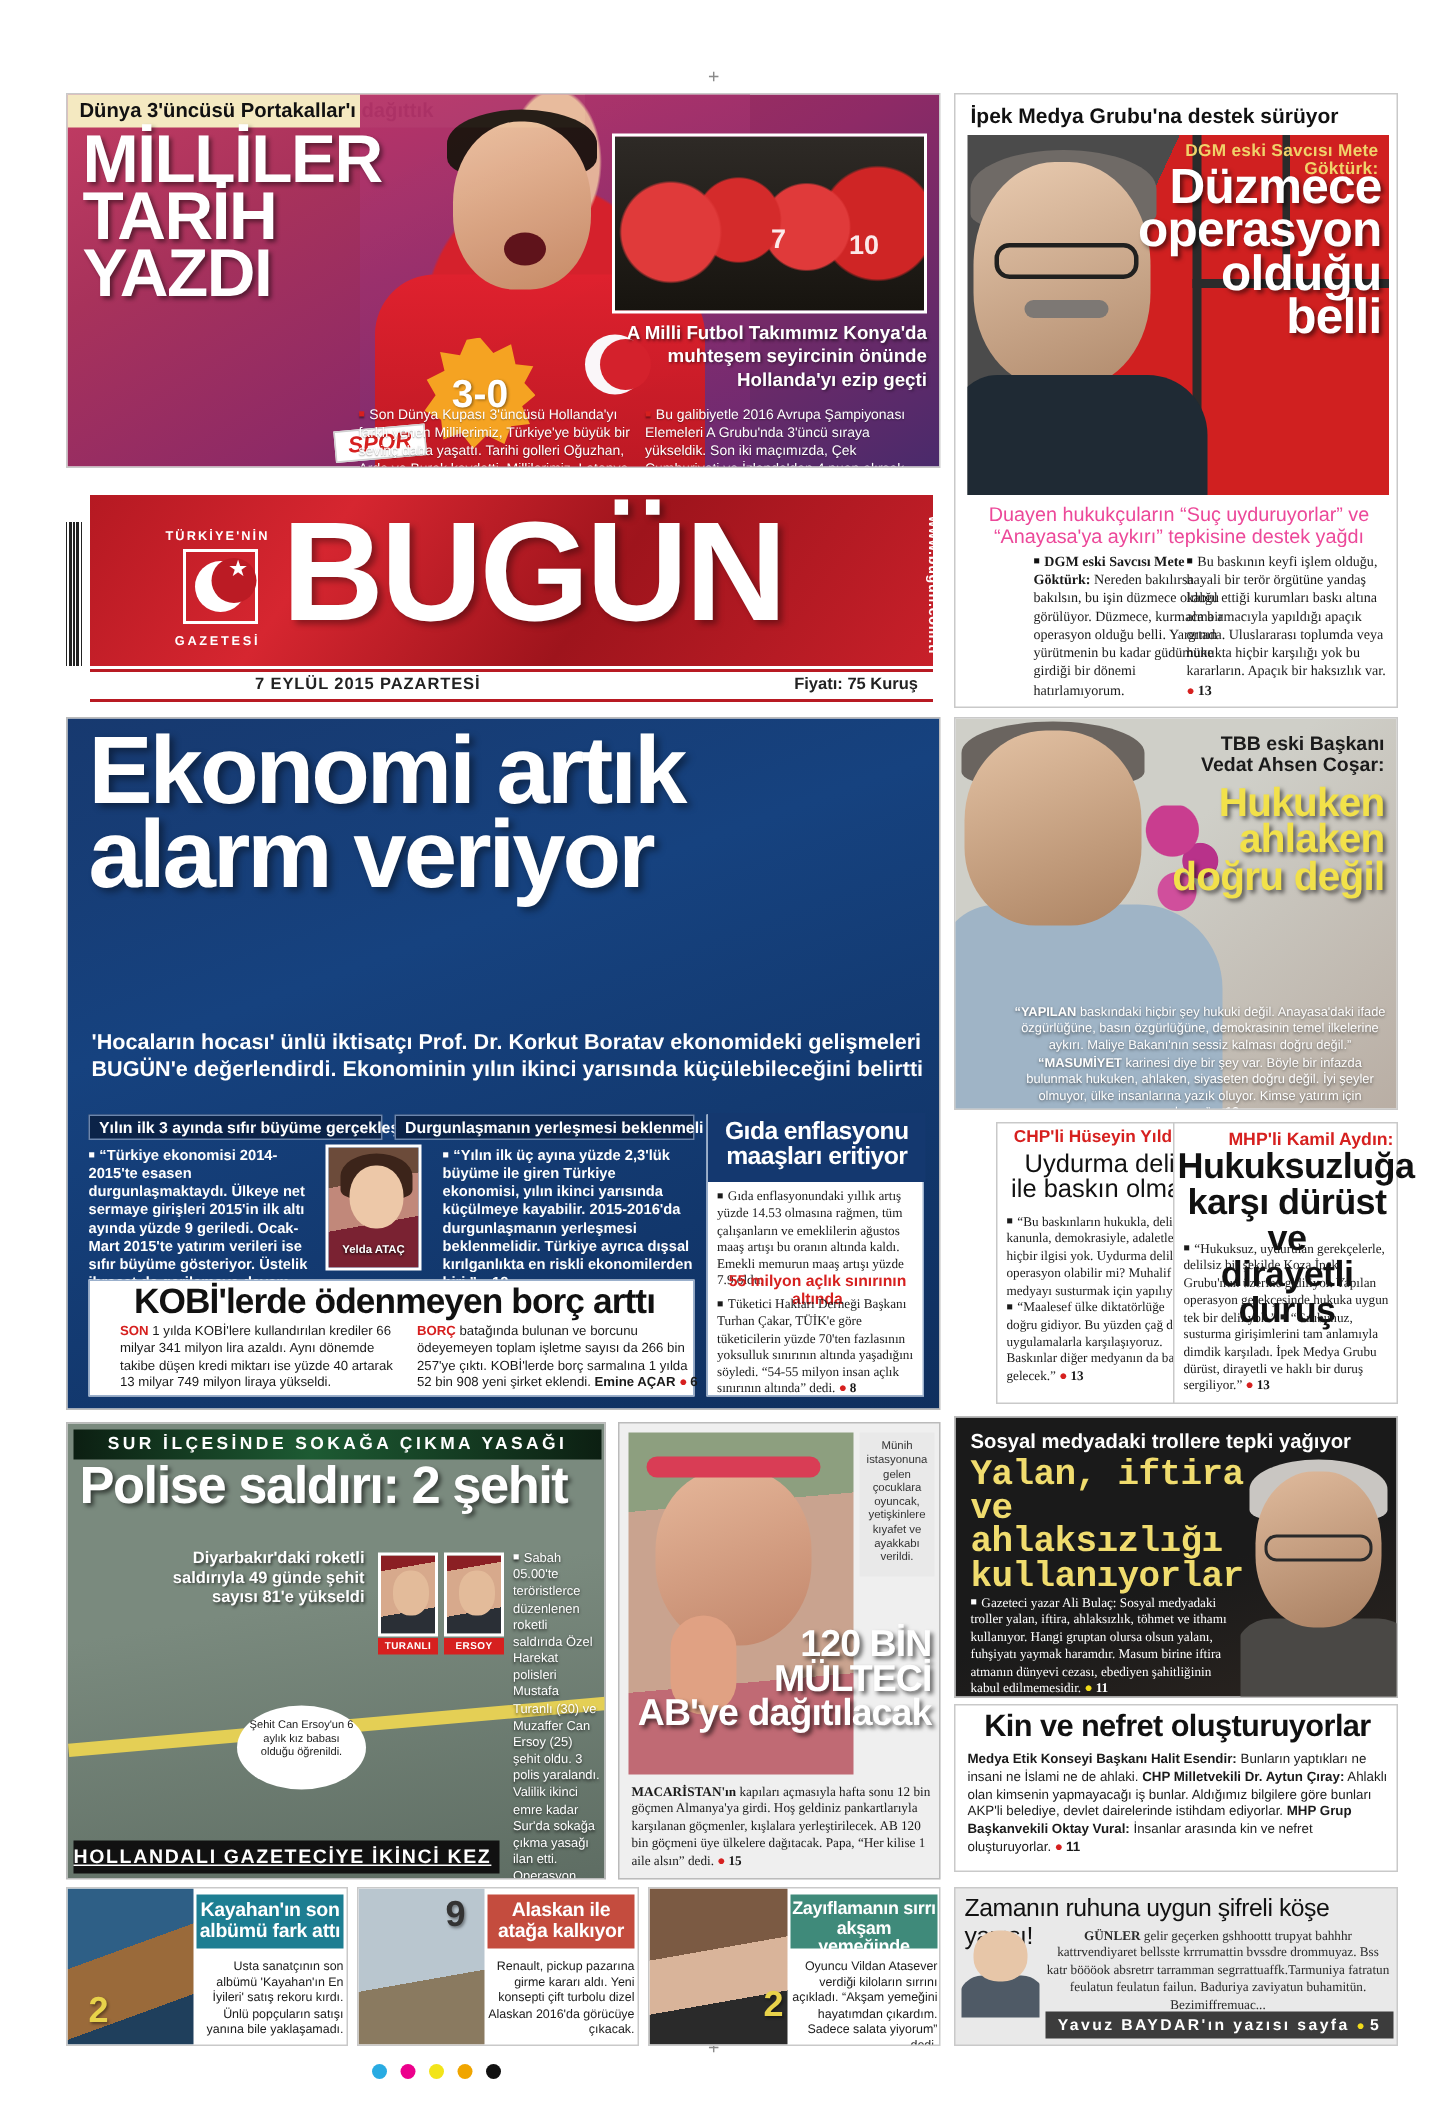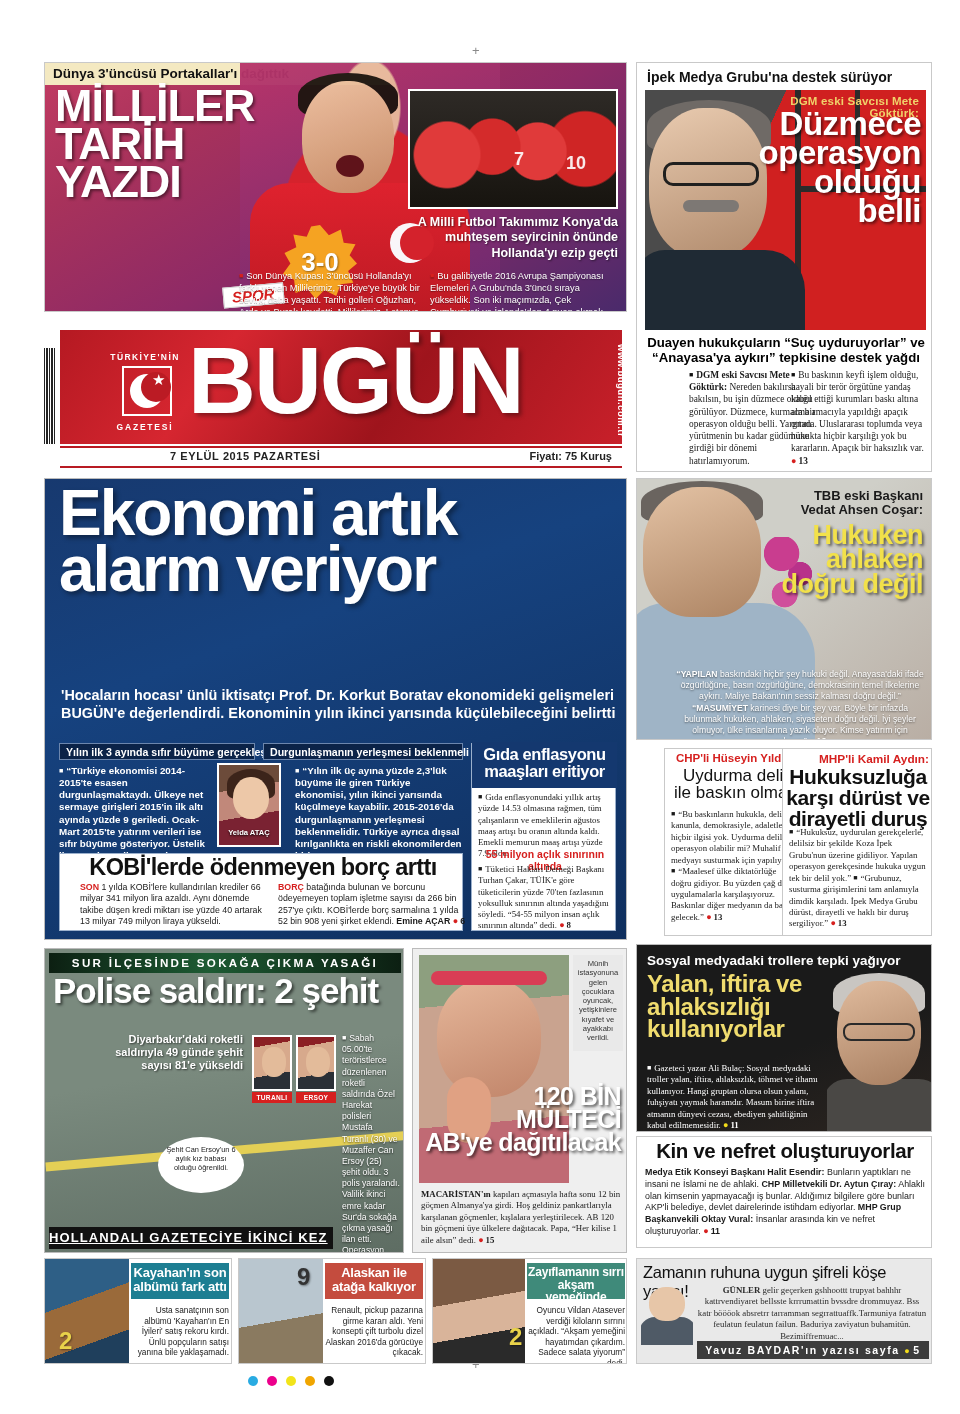--- a/index.html
+++ b/index.html
@@ -193,21 +193,21 @@
     letter-spacing:.2px;
   }
   #ipek-headline {
     position:absolute; left:96px; top:46px; width:188px;
     color:#fff; font-weight:bold; font-size:33px; line-height:.88;
     text-align:right; letter-spacing:-.5px;
     text-shadow: 2px 2px 3px rgba(0,0,0,.5);
   }
   #ipek-sub {
     position:absolute; left:10px; top:272px; width:278px;
-    font-weight:bold; font-size:13.2px; line-height:1.14; color:#000000;
+    font-weight:normal; font-size:13.2px; line-height:1.14; color:#ec4899;
     text-align:center;
   }
   .ipek-col {
     position:absolute; top:306px; font-size:9.4px; line-height:1.3; color:#1a1a1a;
   }
   .ipek-col .sq::before { color:#111; }
   #ipek-col1 { left:12px; width:130px;margin-left:40px; }
   #ipek-col2 { left:154px; width:134px; }
   .lead-b { font-weight:bold; }
 
@@ -429,21 +429,21 @@
   #mhp-block {
     left:782px; top:748px; width:150px; height:188px;
     border:1px solid #c9c9c9; background:#fff;
   }
   #mhp-kicker {
     position:absolute; left:4px; top:3px; width:142px;
     color:#d6201f; font-weight:bold; font-size:11.8px; text-align:right;
   }
   #mhp-title {
     position:absolute; left:2px; top:17px; width:146px;
-    font-size:21px; font-weight:bold; line-height:1.0; text-align:center; color:#111;
+    font-size:24px; font-weight:bold; line-height:1.0; text-align:center; color:#111;
     letter-spacing:-.4px;
   }
   #mhp-body {
     position:absolute; left:6px; top:78px; width:138px;
     font-size:8.8px; line-height:1.3; color:#1a1a1a;
   }
 
   
   #polis-block {
     left:44px; top:948px; width:360px; height:305px;
@@ -549,20 +549,21 @@
     overflow:hidden;
   }
   #sosyal-kicker {
     position:absolute; left:10px; top:8px; width:276px;
     color:#fff; font-weight:bold; font-size:13.5px;
   }
   #sosyal-headline {
     position:absolute; left:10px; top:28px; width:200px;
     color:#f0dc6e; font-weight:bold; font-size:24px; line-height:.94;
     letter-spacing:-.4px;
+    font-family:Liberation Mono, monospace;
   }
   #sosyal-photo {
     position:absolute; left:190px; top:24px; width:106px; height:164px;
     overflow:hidden;
   }
   #sosyal-photo .head {
     position:absolute; left:10px; top:12px; width:84px; height:104px;
     border-radius:46%; background:linear-gradient(160deg,#e0bb9d,#a87f61);
   }
   #sosyal-photo .hair {

